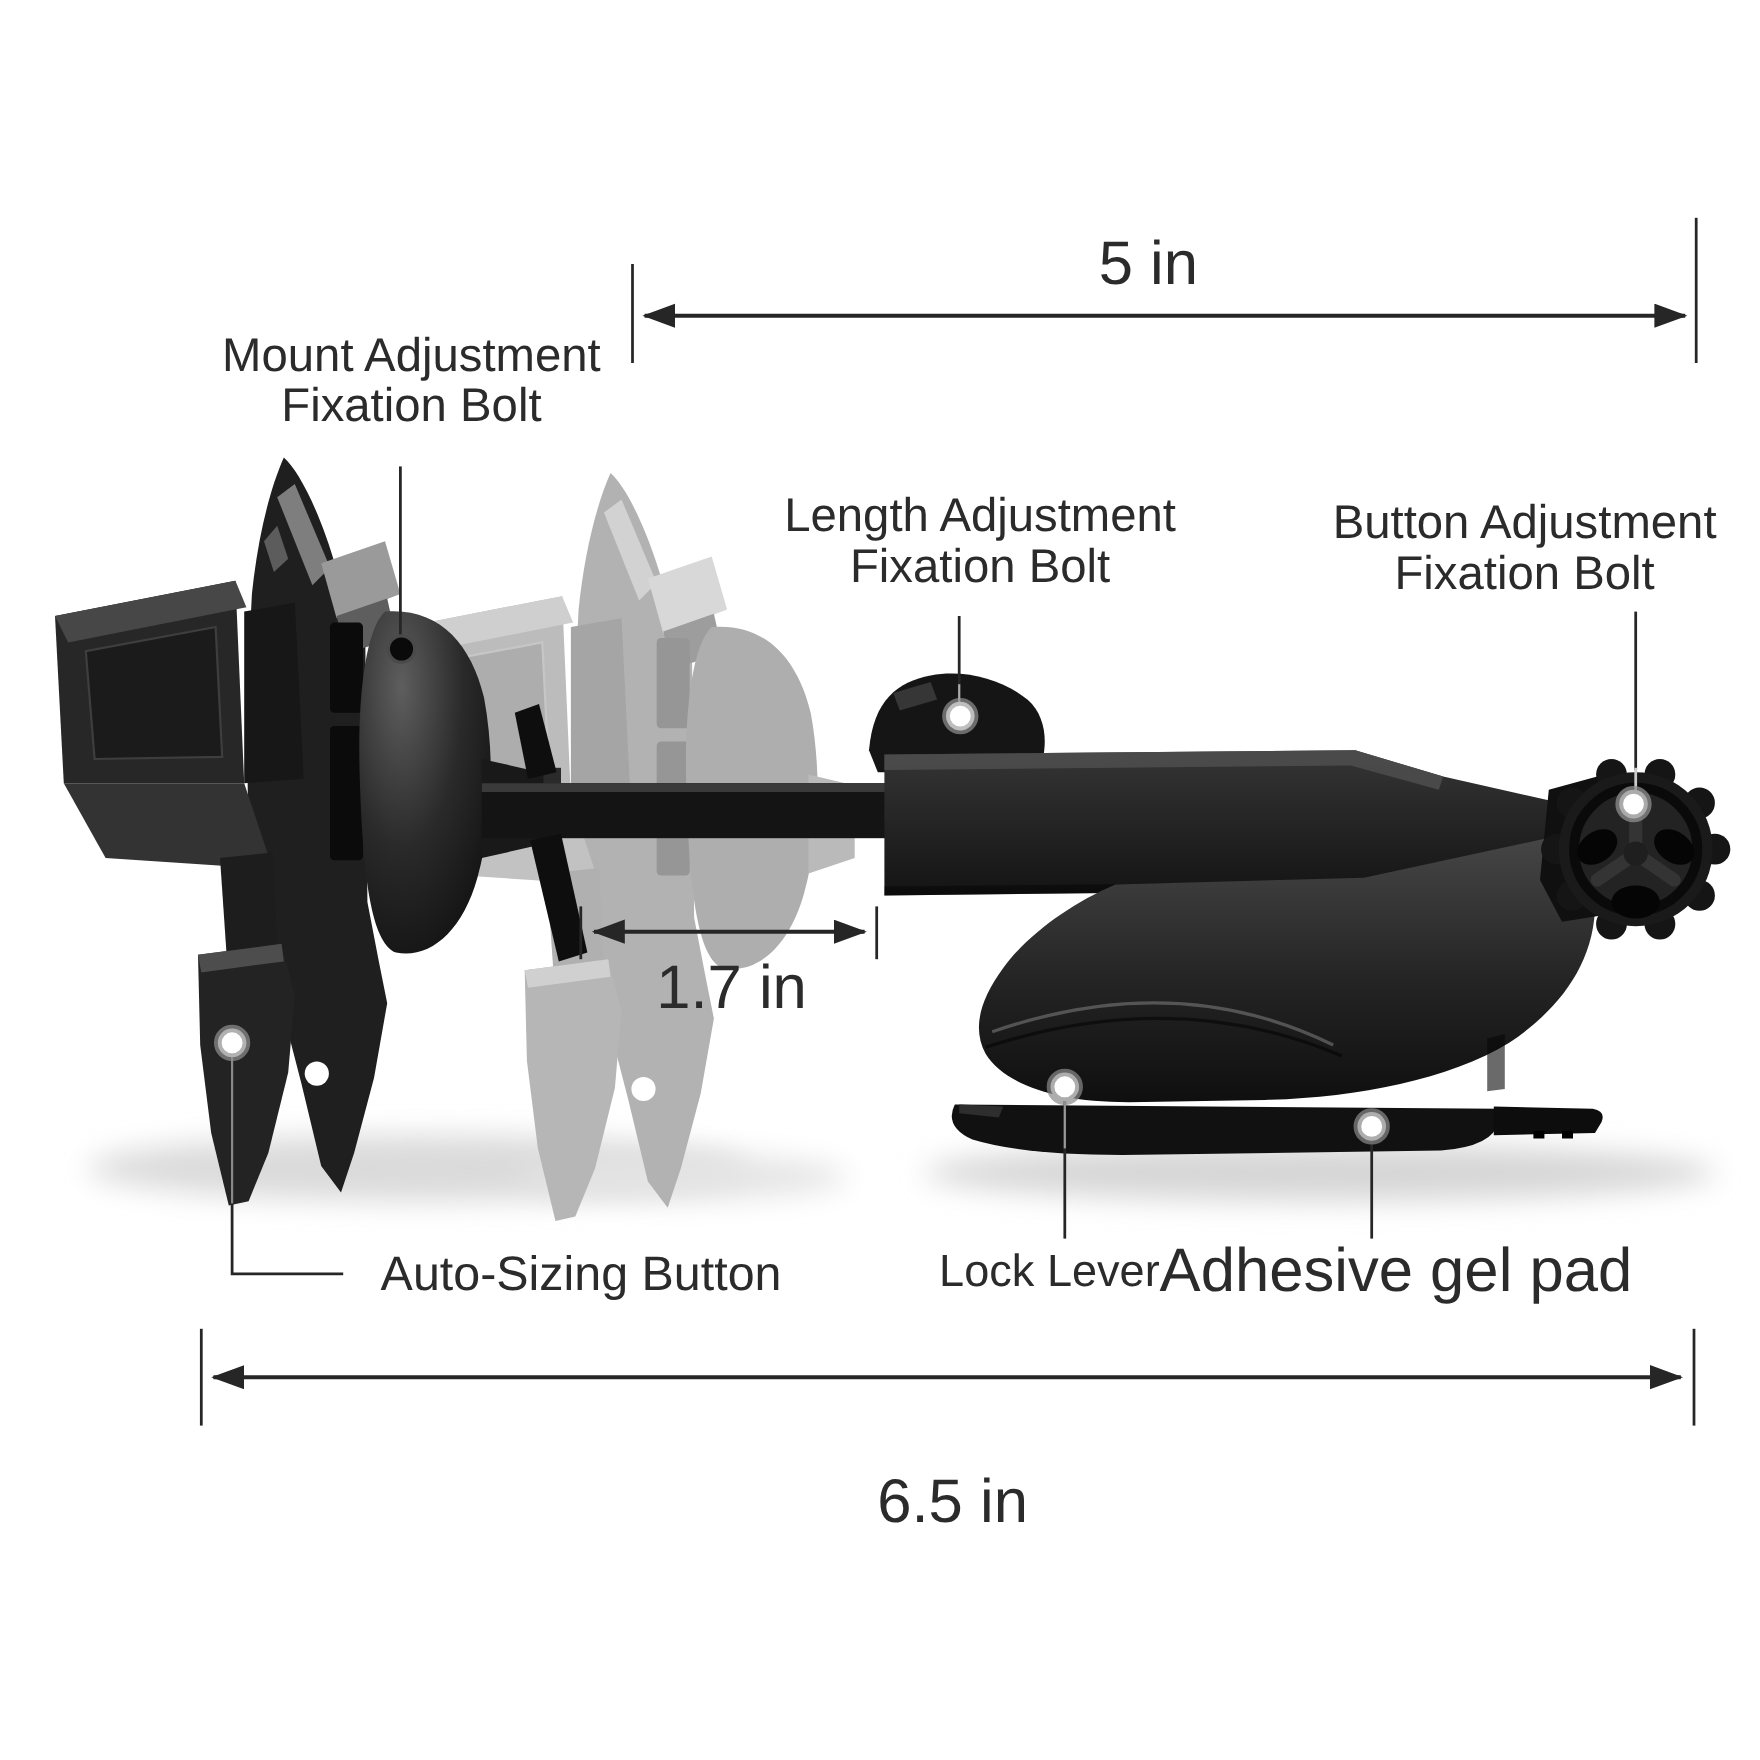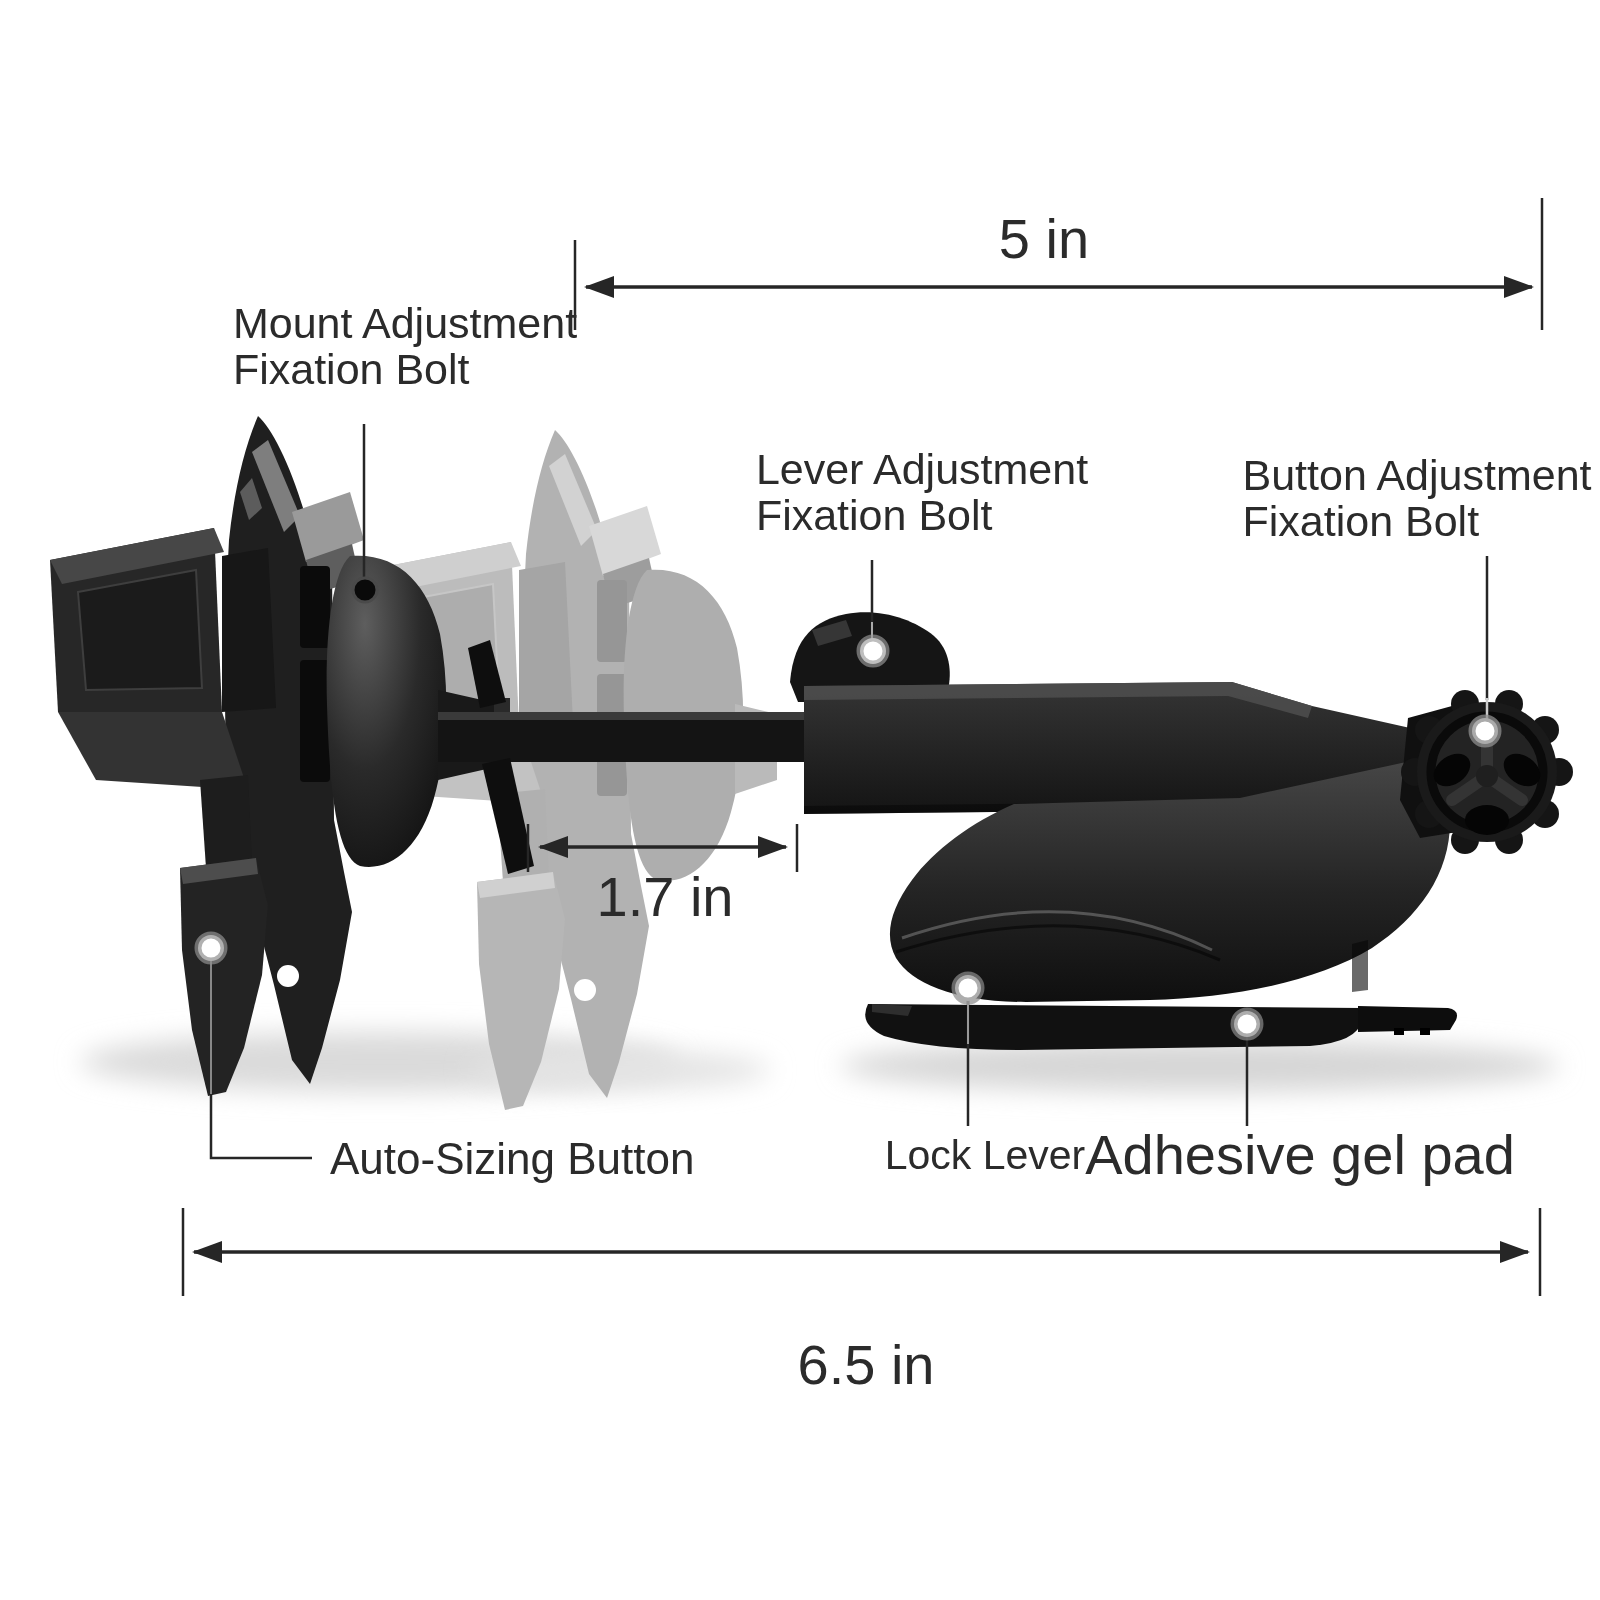--- a/index.html
+++ b/index.html
@@ -11,22 +11,22 @@
   }
   .canvas{position:relative;width:1480px;height:1600px;background:#ffffff;}
   .canvas svg{position:absolute;left:0;top:0;}
   .txt{
     position:absolute;
     color:#2b2b2b;
     font-weight:300;
     letter-spacing:0px;
     white-space:nowrap;
   }
-  .lbl{font-size:43px;line-height:46px;text-align:left;transform:translateX(-50%);margin-left:31px;}
-  .lbl-left{font-size:44px;line-height:46px;text-align:left;}
+  .lbl{font-size:43px;line-height:46px;text-align:center;transform:translateX(-50%);}
+  .lbl-left{font-size:44px;line-height:46px;text-align:left;margin-left:16px;}
   .dim{font-size:56px;line-height:58px;text-align:center;transform:translateX(-50%);}
 </style>
 </head>
 <body>
 
 <div class="canvas">
 
   <svg width="1600" height="1600" viewBox="0 0 1600 1600">
     <defs>
       <filter id="soft" x="-60%" y="-60%" width="220%" height="220%">
@@ -209,21 +209,21 @@
   </svg>
 
   <div class="txt dim" style="left:1044px;top:210px">5 in</div>
 
   <div class="txt lbl" style="left:374px;top:300px">
     <div>Mount Adjustment</div>
     <div>Fixation Bolt</div>
   </div>
 
   <div class="txt lbl" style="left:891px;top:446px">
-    <div>Lever Adjustment</div>
+    <div>Length Adjustment</div>
     <div>Fixation Bolt</div>
   </div>
 
   <div class="txt lbl" style="left:1386px;top:452px">
     <div>Button Adjustment</div>
     <div>Fixation Bolt</div>
   </div>
 
   <div class="txt dim" style="left:665px;top:868px">1.7 in</div>
 

